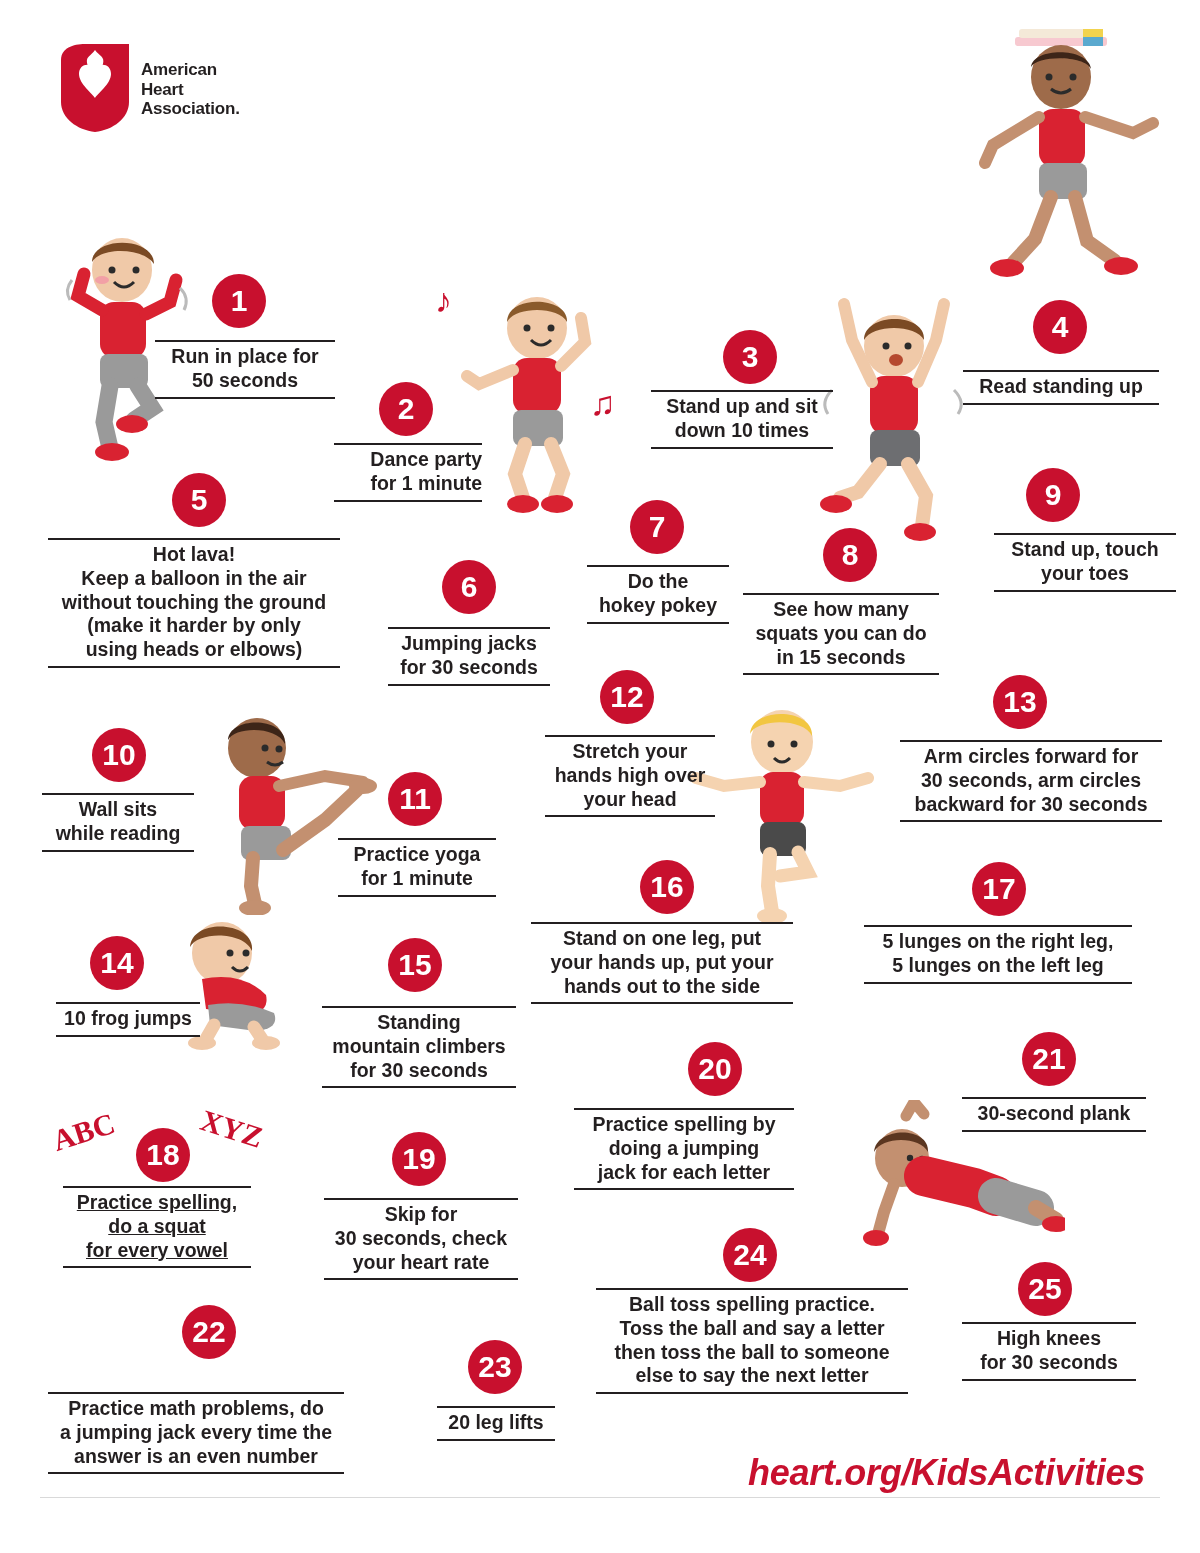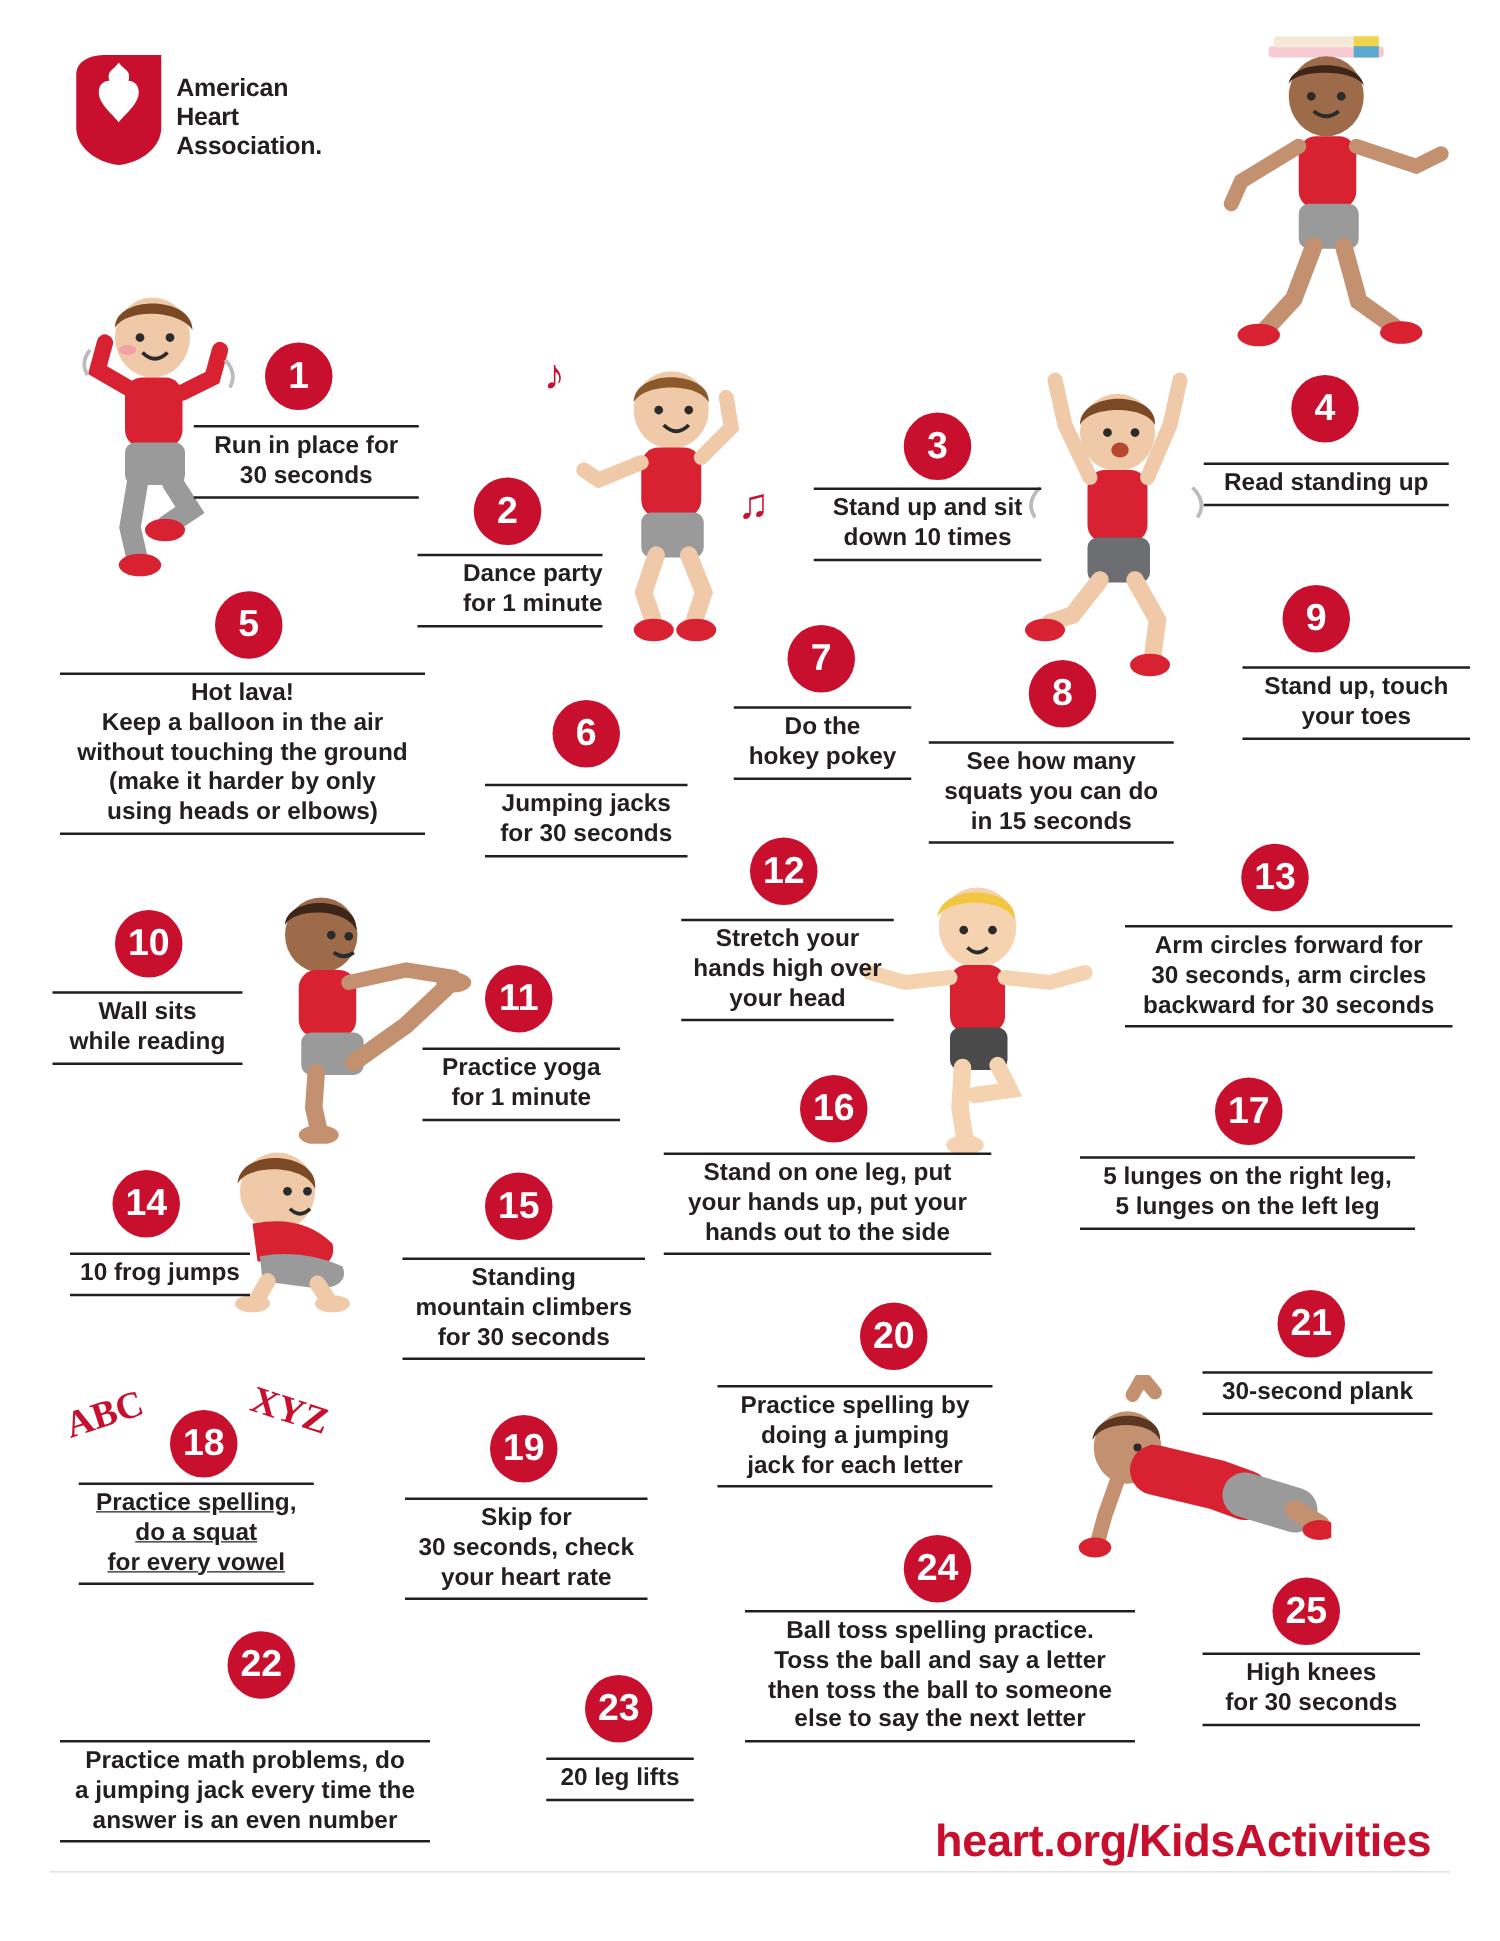--- a/index.html
+++ b/index.html
@@ -11,21 +11,21 @@
     position:relative;
     overflow:hidden;
   }
   .poster { position:relative; width:1200px; height:1553px; }
 
   
   .logo { position:absolute; left:55px; top:42px; width:230px; height:95px; }
   .logo svg { position:absolute; left:0; top:0; }
   .logo-text {
     position:absolute; left:86px; top:18px;
-    font-size:20px; font-weight:bold; line-height:1.15; color:#231f20;
+    font-size:17px; font-weight:bold; line-height:1.15; color:#231f20;
     letter-spacing:-0.2px;
   }
 
   
   .title-wrap { position:absolute; left:280px; top:52px; width:660px; text-align:center; }
   .t1 {
     font-size:46px; font-weight:bold; color:#c8102e;
     letter-spacing:1px; line-height:1;
   }
   .t2 {
@@ -56,20 +56,21 @@
     border-top:2px solid #231f20;
     border-bottom:2px solid #231f20;
     padding:3px 0 4px 0;
   }
 
   
   .url {
     position:absolute; right:55px; top:1452px;
     font-size:36px; font-weight:bold; color:#c8102e;
     letter-spacing:-0.3px;
+    font-style:italic;
   }
   .copy {
     position:absolute; left:55px; top:1515px;
     font-size:12.5px; color:#58595b;
   }
   .rule { position:absolute; left:40px; top:1497px; width:1120px; height:1px; background:#d9d9d9; }
 
   
   .ill { position:absolute; }
   .abc {
@@ -230,21 +231,21 @@
     <ellipse cx="206" cy="124" rx="14" ry="8" fill="#d92231"></ellipse>
     <ellipse cx="26" cy="138" rx="13" ry="8" fill="#d92231"></ellipse>
   </svg>
 
   <div class="abc" style="left:52px; top:1115px; transform:rotate(-18deg);">ABC</div>
   <div class="abc" style="left:200px; top:1112px; transform:rotate(18deg);">XYZ</div>
 
   <div class="item">
     <div class="badge" style="left:212px; top:274px;">1</div>
     <div class="itxt" style="left:155px; top:340px; width:180px; white-space:pre-line;">Run in place for
-30 seconds</div>
+50 seconds</div>
   </div>
 
   <div class="item">
     <div class="badge" style="left:379px; top:382px;">2</div>
     <div class="itxt" style="left:334px; top:443px; width:148px; white-space:pre-line;text-align:right;">Dance party
 for 1 minute</div>
   </div>
 
   <div class="item">
     <div class="badge" style="left:723px; top:330px;">3</div>

